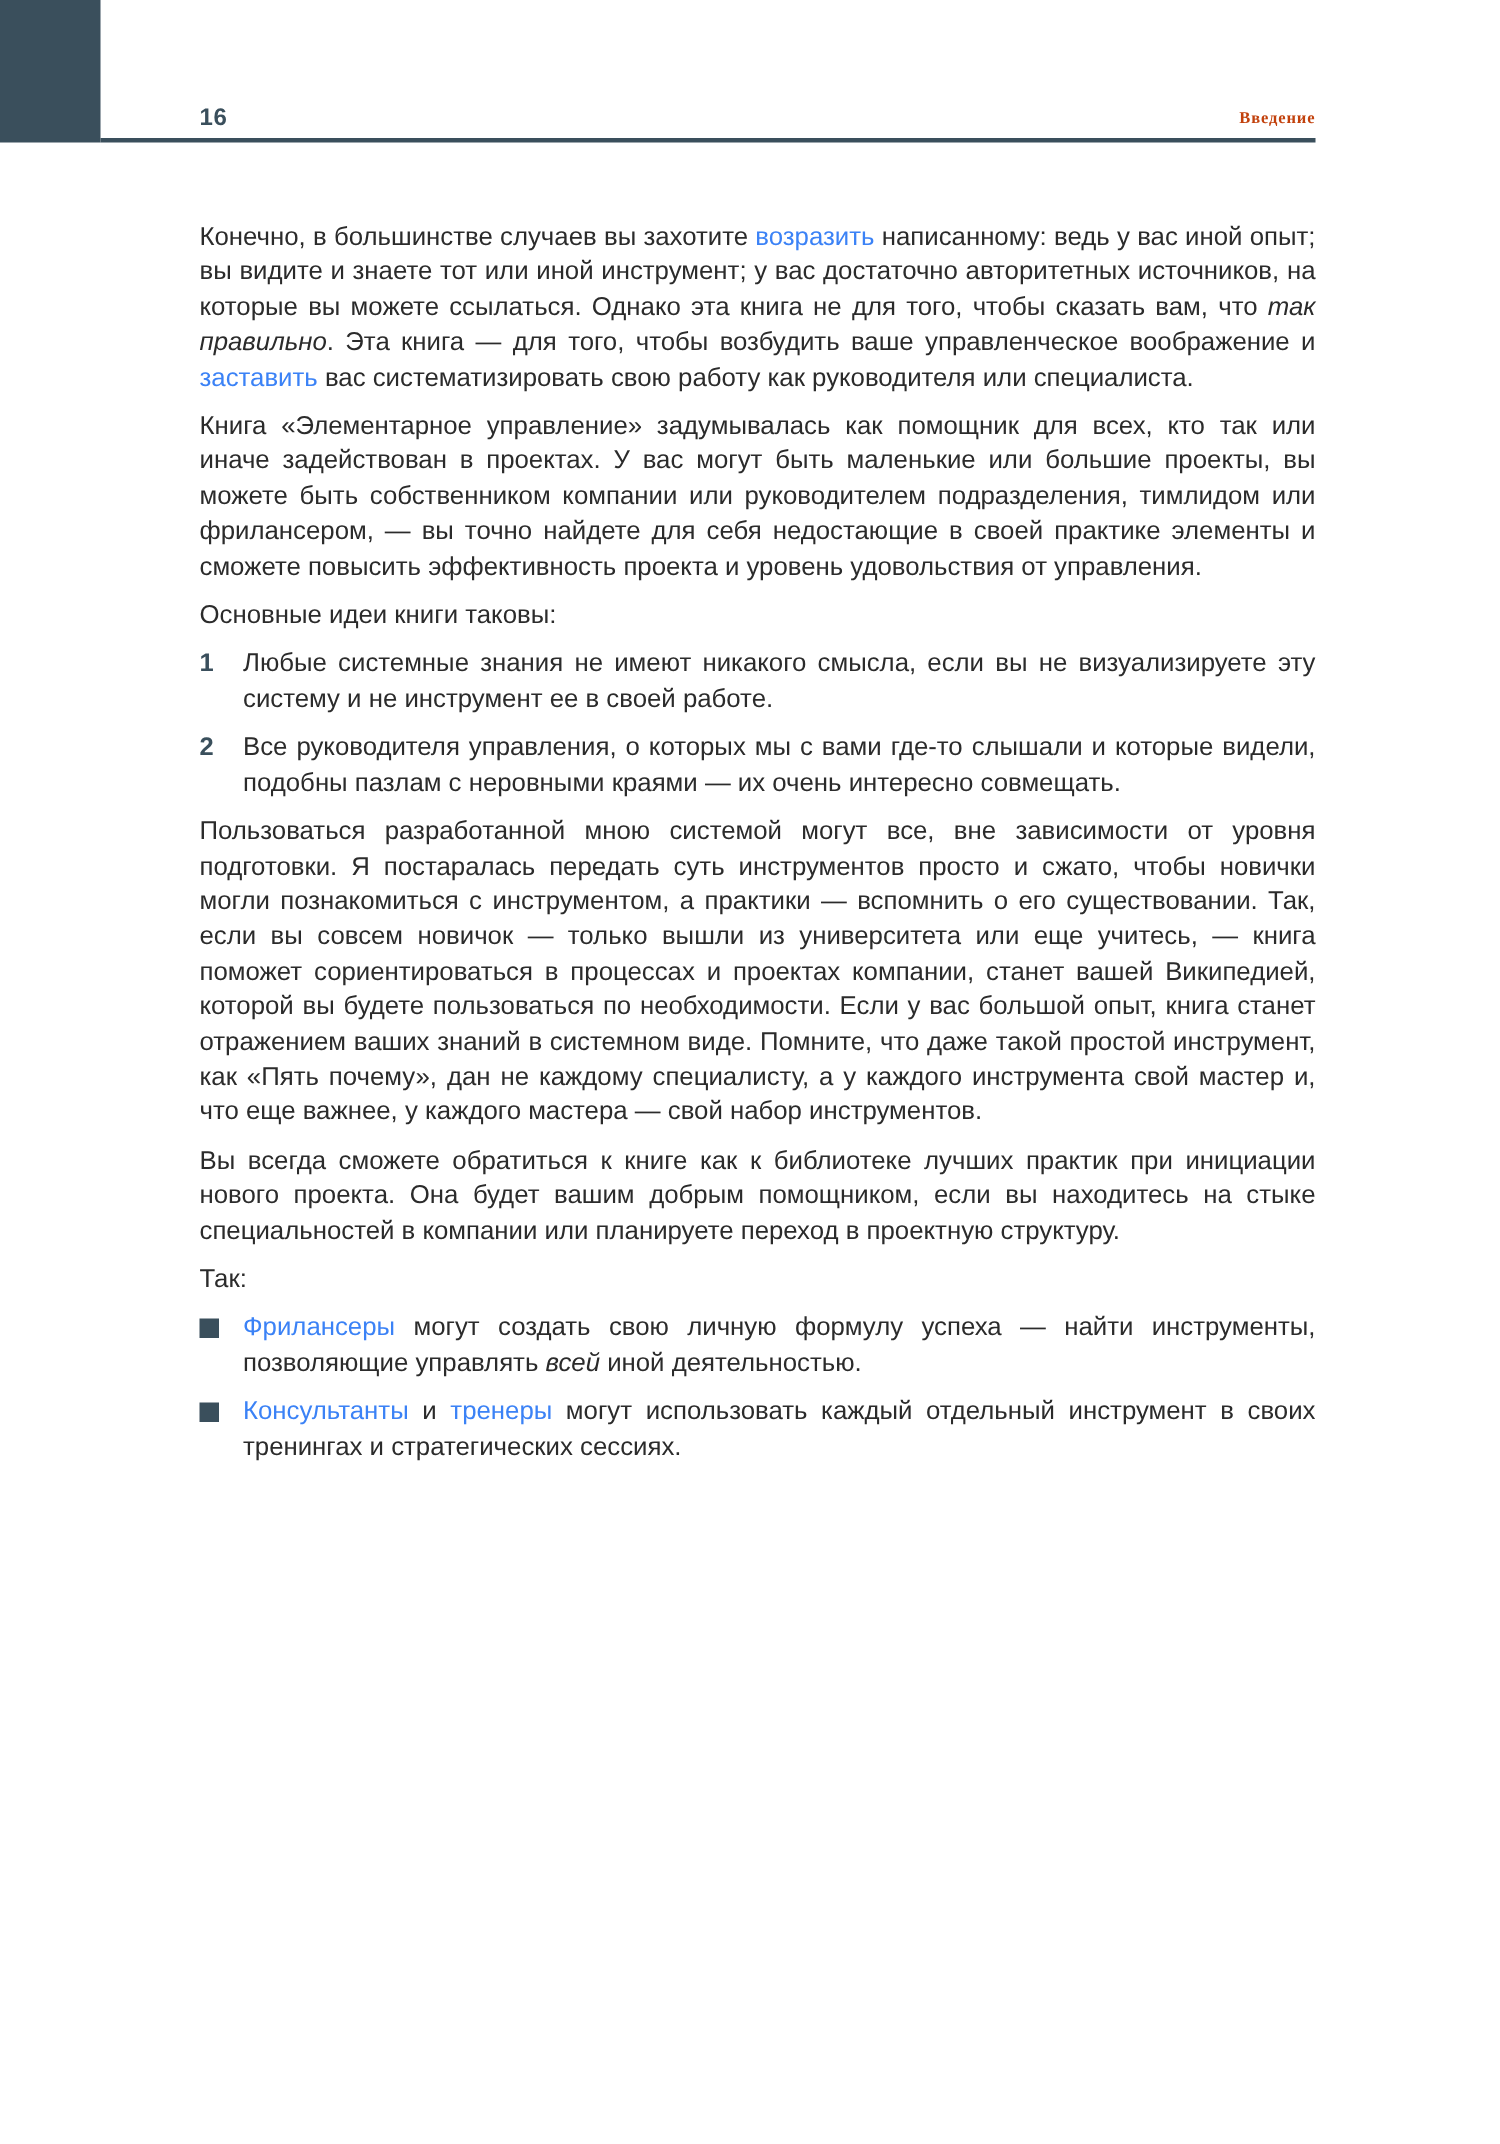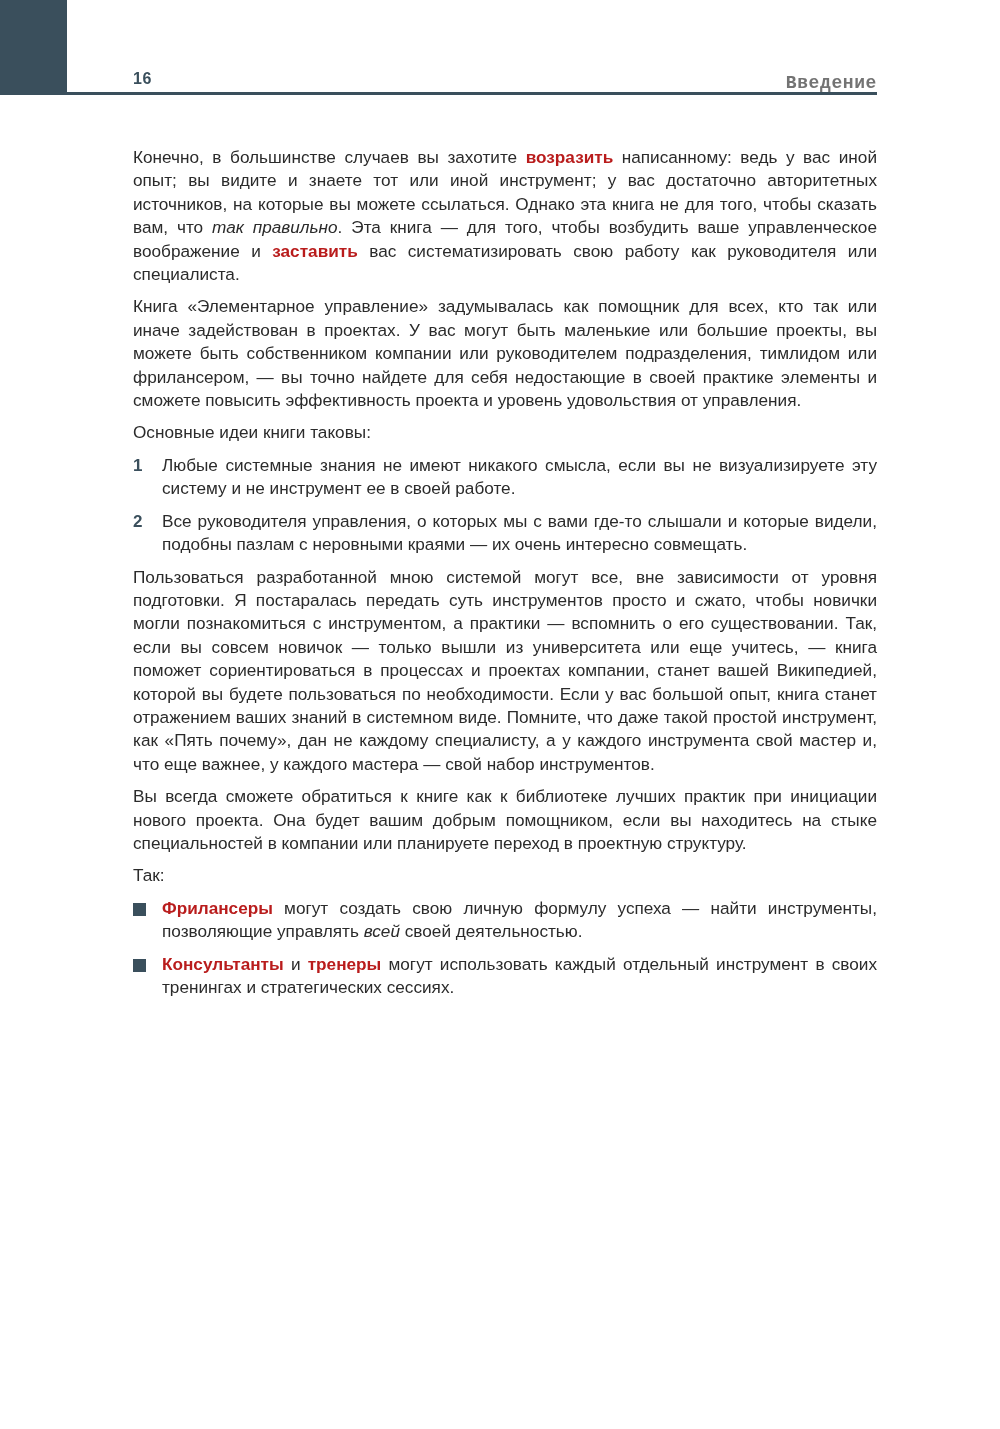--- a/index.html
+++ b/index.html
@@ -39,43 +39,43 @@
     font-family: "Liberation Sans", sans-serif;
     font-weight: bold;
     font-size: 16px;
     color: #3a4f5c;
     letter-spacing: 0.5px;
   }
   .running-head {
     position: absolute;
     right: 0;
     top: 73px;
-    font-family: Liberation Mono, monospace;
-    font-size: 18px;
+    font-family: Liberation Serif, serif;
+    font-size: 11px;
     font-weight: bold;
-    color: #737373;
+    color: #c2410c;
     letter-spacing: 0.6px;
   }
   .content {
     position: absolute;
     left: 133px;
     top: 146px;
     width: 744px;
     font-family: "Liberation Sans", sans-serif;
     font-size: 17.2px;
     line-height: 23.4px;
     color: #2b2b2b;
     text-align: justify;
   }
   .content p {
     margin: 0 0 9px 0;
   }
   .content b {
-    font-weight: bold;
-    color: #b91c1c;
+    font-weight: normal;
+    color: #3b82f6;
   }
   .content i {
     font-style: italic;
   }
   h2.section-title {
     font-family: "Liberation Sans", sans-serif;
     font-size: 24px;
     font-weight: bold;
     color: #3a4f5c;
     margin: 50px 0 25px 0;
@@ -138,20 +138,20 @@
     </li>
   </ol>
 
   <p>Пользоваться разработанной мною системой могут все, вне зависимости от уровня подготовки. Я постаралась передать суть инструментов просто и сжато, чтобы новички могли познакомиться с инструментом, а практики — вспомнить о его существовании. Так, если вы совсем новичок — только вышли из университета или еще учитесь, — книга поможет сориентироваться в процессах и проектах компании, станет вашей Википедией, которой вы будете пользоваться по необходимости. Если у вас большой опыт, книга станет отражением ваших знаний в системном виде. Помните, что даже такой простой инструмент, как «Пять почему», дан не каждому специалисту, а у каждого инструмента свой мастер и, что еще важнее, у каждого мастера — свой набор инструментов.</p>
   <p>Вы всегда сможете обратиться к книге как к библиотеке лучших практик при инициации нового проекта. Она будет вашим добрым помощником, если вы находитесь на стыке специальностей в компании или планируете переход в проектную структуру.</p>
   <p>Так:</p>
 
   <ul class="bul-list">
     <li>
       <span class="bul-marker"></span>
-      <b>Фрилансеры</b><span> могут создать свою личную формулу успеха — найти инструменты, позволяющие управлять </span><i>всей</i><span> своей деятельностью.</span>
+      <b>Фрилансеры</b><span> могут создать свою личную формулу успеха — найти инструменты, позволяющие управлять </span><i>всей</i><span> иной деятельностью.</span>
     </li>
     <li>
       <span class="bul-marker"></span>
       <b>Консультанты</b><span> и </span><b>тренеры</b><span> могут использовать каждый отдельный инструмент в своих тренингах и стратегических сессиях.</span>
     </li>
   </ul>
 </div>
 
 </body></html>

